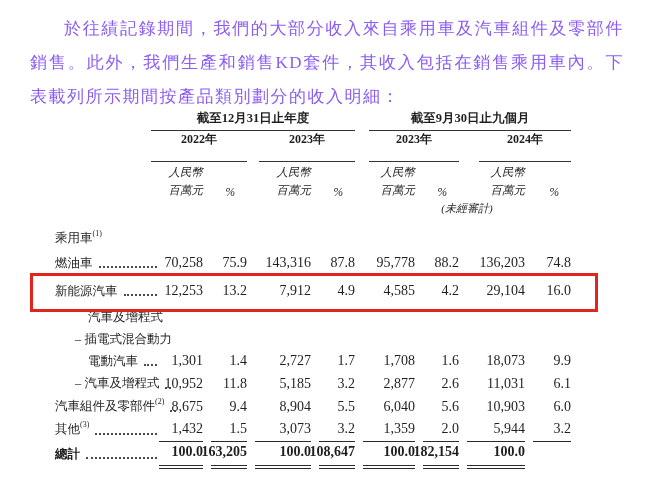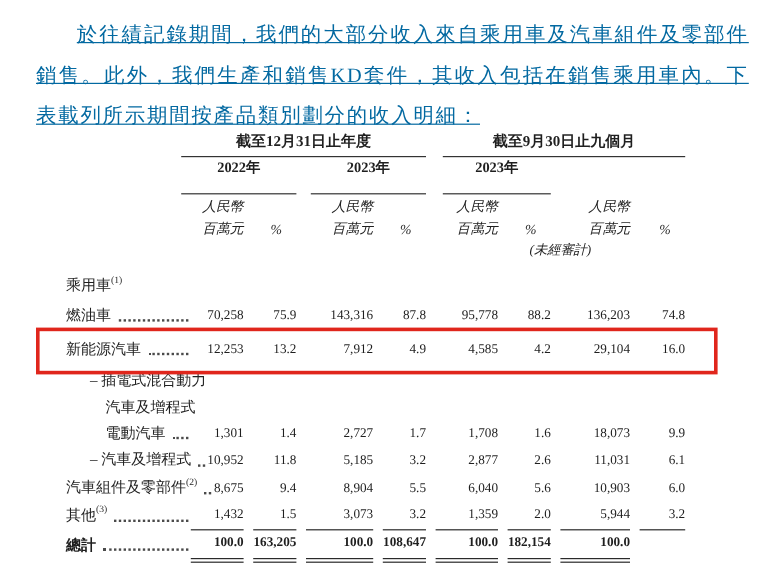--- a/index.html
+++ b/index.html
@@ -3,21 +3,21 @@
 <meta charset="utf-8">
 <style>
   html,body{margin:0;padding:0;background:#ffffff;}
   body{width:652px;height:484px;overflow:hidden;position:relative;
        font-family:"Liberation Serif","DejaVu Serif",serif;color:#1f1f1f;}
   .page{position:absolute;inset:0;background:#fff;}
 
   
   .para{position:absolute;left:30px;top:12px;width:594px;
         font-size:17px;line-height:34px;letter-spacing:1.5px;
-        text-align:justify;text-indent:2em;color:#0369a1;margin:0;text-decoration:underline;}
+        text-align:justify;text-indent:2em;color:#8b5cf6;margin:0;}
 
   
   .tbl{position:absolute;left:55px;top:105px;width:516px;font-size:12.5px;}
   .hrow,.trow{display:grid;grid-template-columns:96px 44px 36px 56px 36px 52px 36px 58px 38px;
         column-gap:8px;align-items:center;}
   .hrowA{height:26px;align-items:end;}
   .hrowB{height:26px;align-items:end;}
   .hrowC{height:23px;align-items:end;}
   .hrowD{height:18px;align-items:end;}
   .hrowE{height:18px;align-items:end;}
@@ -50,21 +50,21 @@
   .tbody .trow:nth-child(9){height:23px;}
   .tbody .trow:nth-child(10){height:26px;}
   .label-cell{grid-column:1;display:flex;align-items:center;white-space:nowrap;
               overflow:visible;margin-right:-8px;min-width:0;}
   .lt{font-size:12.5px;}
   .lt sup{font-size:8px;vertical-align:6px;line-height:0;}
   .ind1{padding-left:20px;} .ind2{padding-left:33px;}
   .dots{flex:1;min-width:6px;height:0;align-self:center;
         border-bottom:2px dotted #4a4a4a;margin:0 2px 0 6px;transform:translateY(4px);}
   .v{height:100%;display:flex;align-items:center;justify-content:flex-end;
-     font-size:11px;white-space:nowrap;}
+     font-size:14px;white-space:nowrap;}
   .total .lt,.total .v{font-weight:bold;}
   .rule-single .v{border-bottom:1.5px solid #2a2a2a;}
   .rule-double .v{border-bottom:4px double #2a2a2a;}
 
   
   .hl-box{position:absolute;left:30px;top:273px;width:562px;height:33px;
           border:3px solid var(--hl,#e0261c);pointer-events:none;z-index:5;}
 </style>
 </head>
 <body>
@@ -75,20 +75,21 @@
 
   <div class="tbl">
     <div class="hrow hrowA">
       <div class="gcell g1">截至12月31日止年度</div>
       <div class="gcell g2">截至9月30日止九個月</div>
     </div>
     <div class="hrow hrowB">
       <div class="ycell y1">2022年</div>
       <div class="ycell y2">2023年</div>
       <div class="ycell y3">2023年</div>
+      <div class="ycell y4">2024年</div>
     </div>
     <div class="hrow hrowC">
       <div class="ucell u1">人民幣</div>
       <div class="ucell u2">人民幣</div>
       <div class="ucell u3">人民幣</div>
       <div class="ucell u4">人民幣</div>
     </div>
     <div class="hrow hrowD">
       <div class="ucell u1">百萬元</div>
       <div class="pcell p1">%</div>
@@ -131,27 +132,27 @@
           <div class="v">12,253</div>
           <div class="v">13.2</div>
           <div class="v">7,912</div>
           <div class="v">4.9</div>
           <div class="v">4,585</div>
           <div class="v">4.2</div>
           <div class="v">29,104</div>
           <div class="v">16.0</div>
         </div>
         <div class="trow cont">
+          <div class="label-cell ind2">
+            <span class="lt">汽車及增程式</span>
+          </div>
+        </div>
+        <div class="trow cont">
           <div class="label-cell ind1">
             <span class="lt">– 插電式混合動力</span>
-          </div>
-        </div>
-        <div class="trow cont">
-          <div class="label-cell ind2">
-            <span class="lt">汽車及增程式</span>
           </div>
         </div>
         <div class="trow data">
           <div class="label-cell ind2">
             <span class="lt">電動汽車</span>
             <span class="dots"></span>
           </div>
           <div class="v">1,301</div>
           <div class="v">1.4</div>
           <div class="v">2,727</div>

